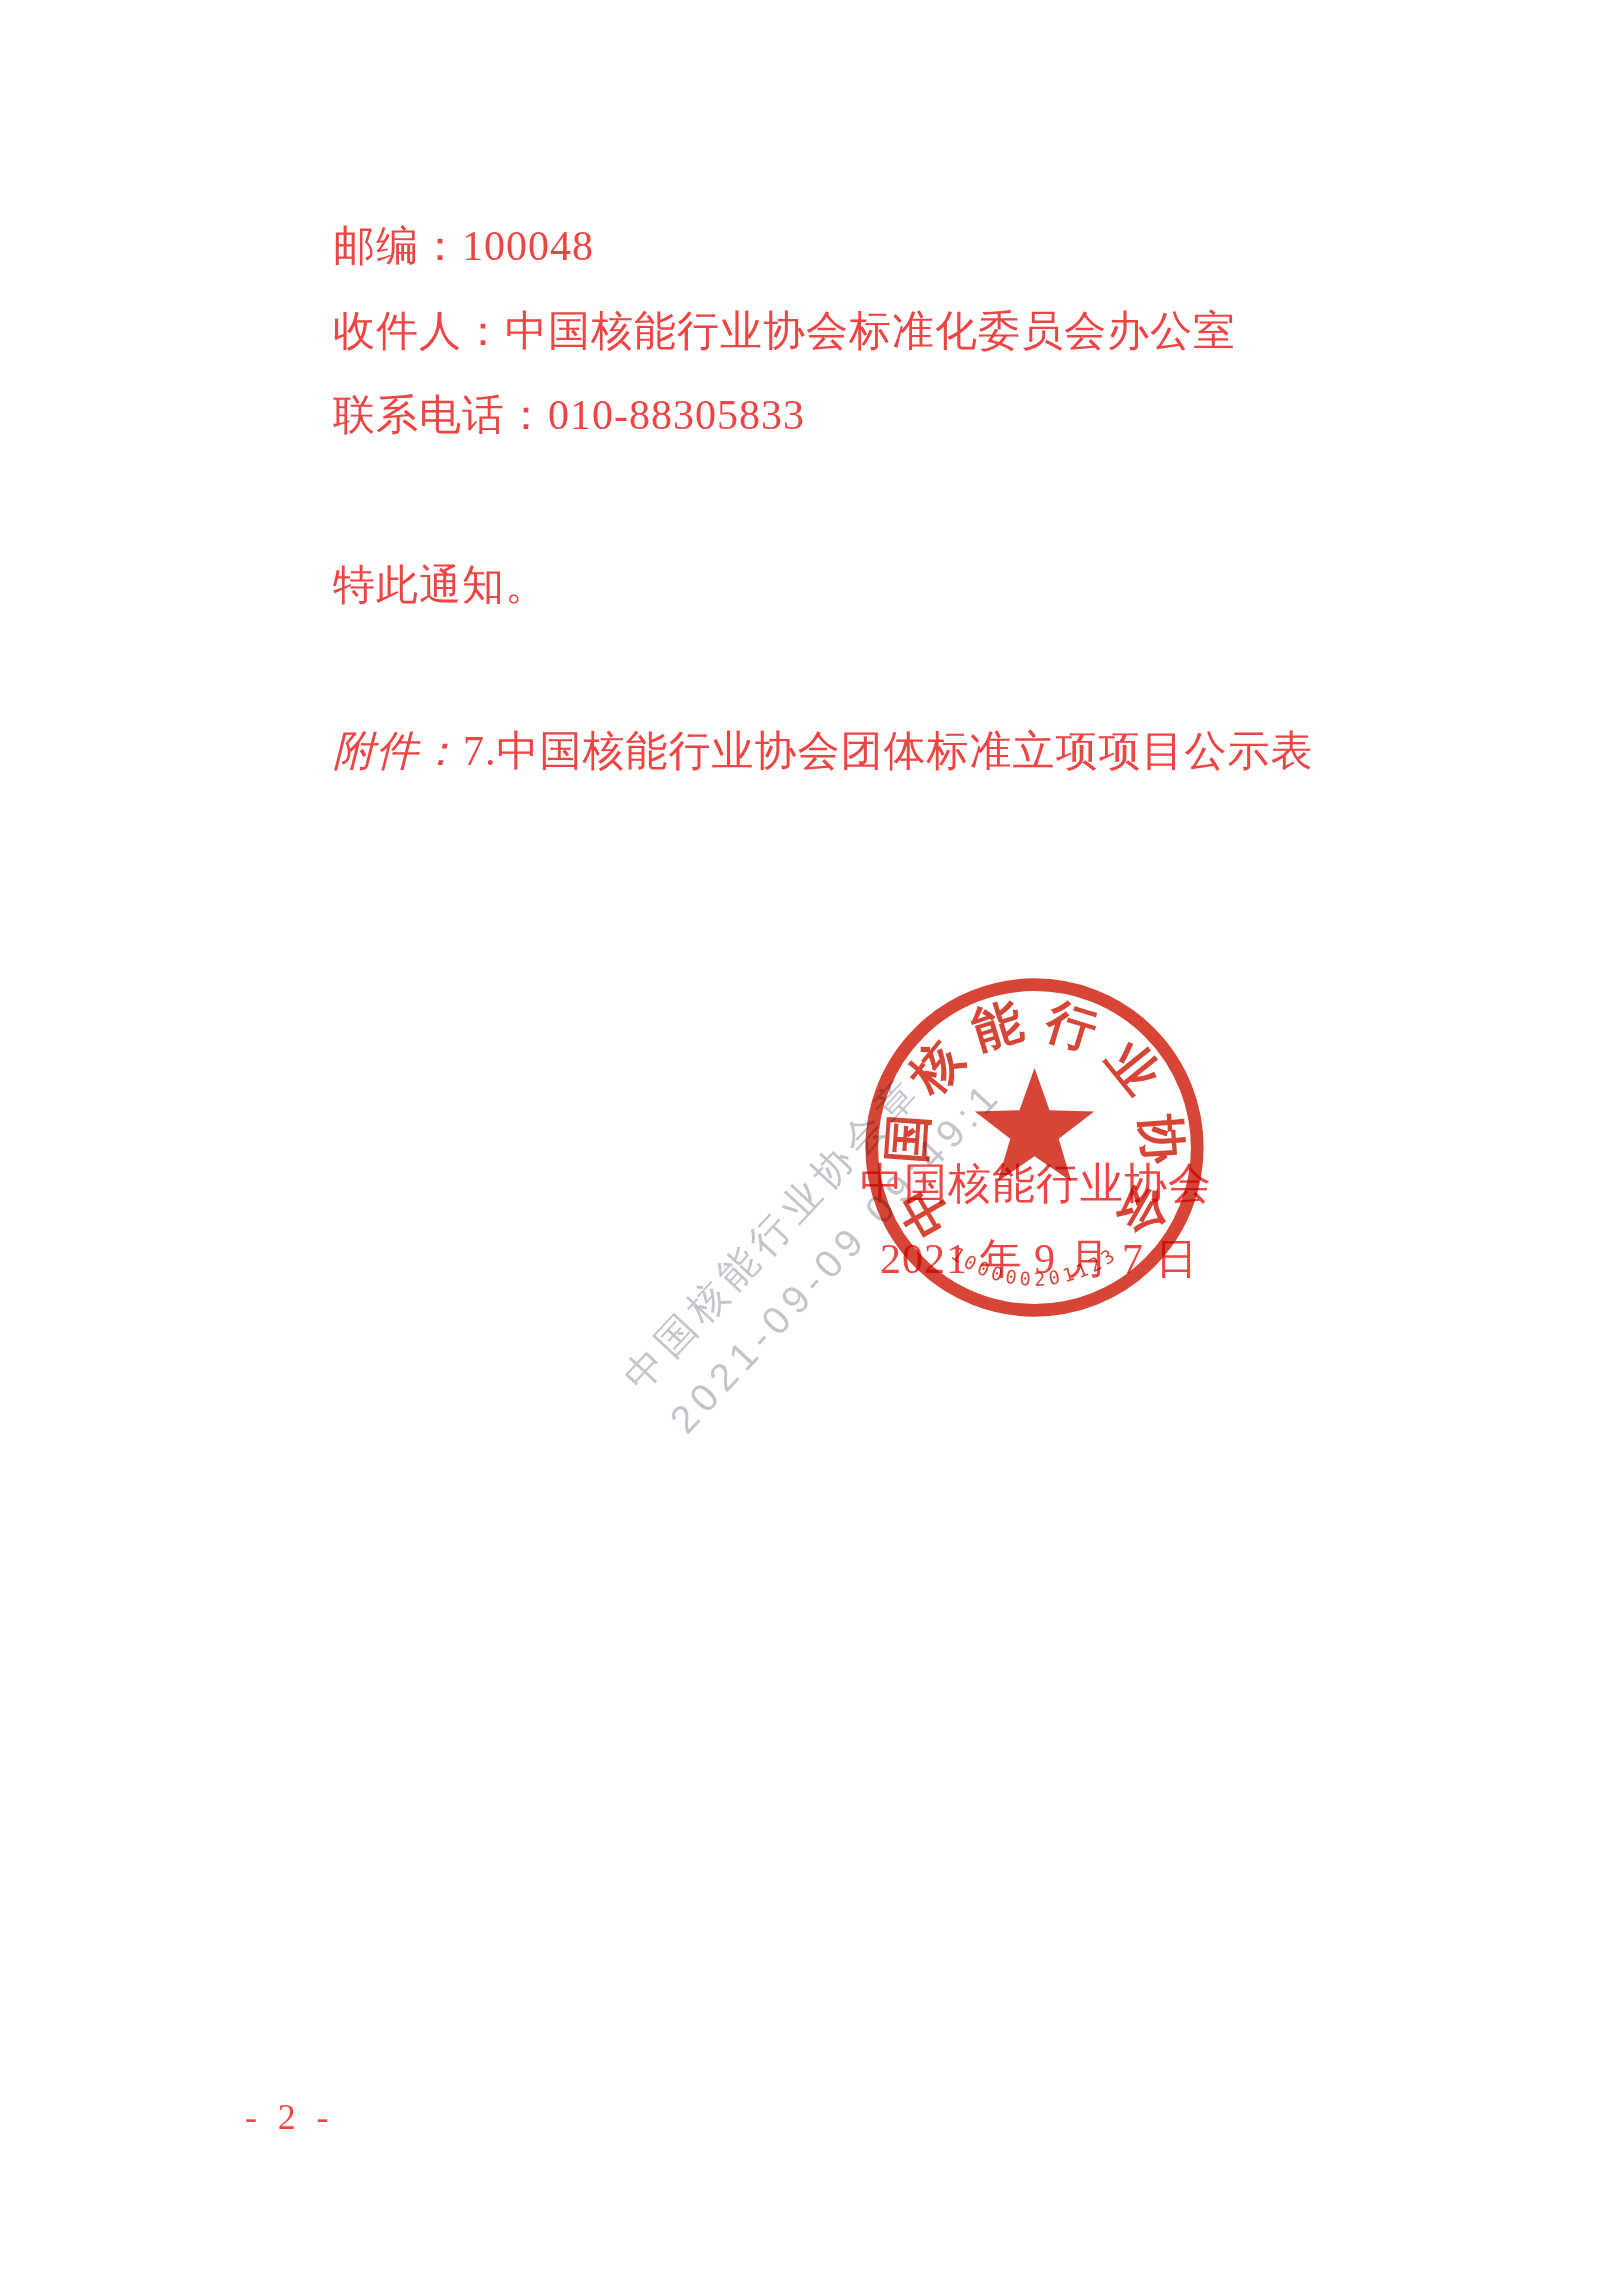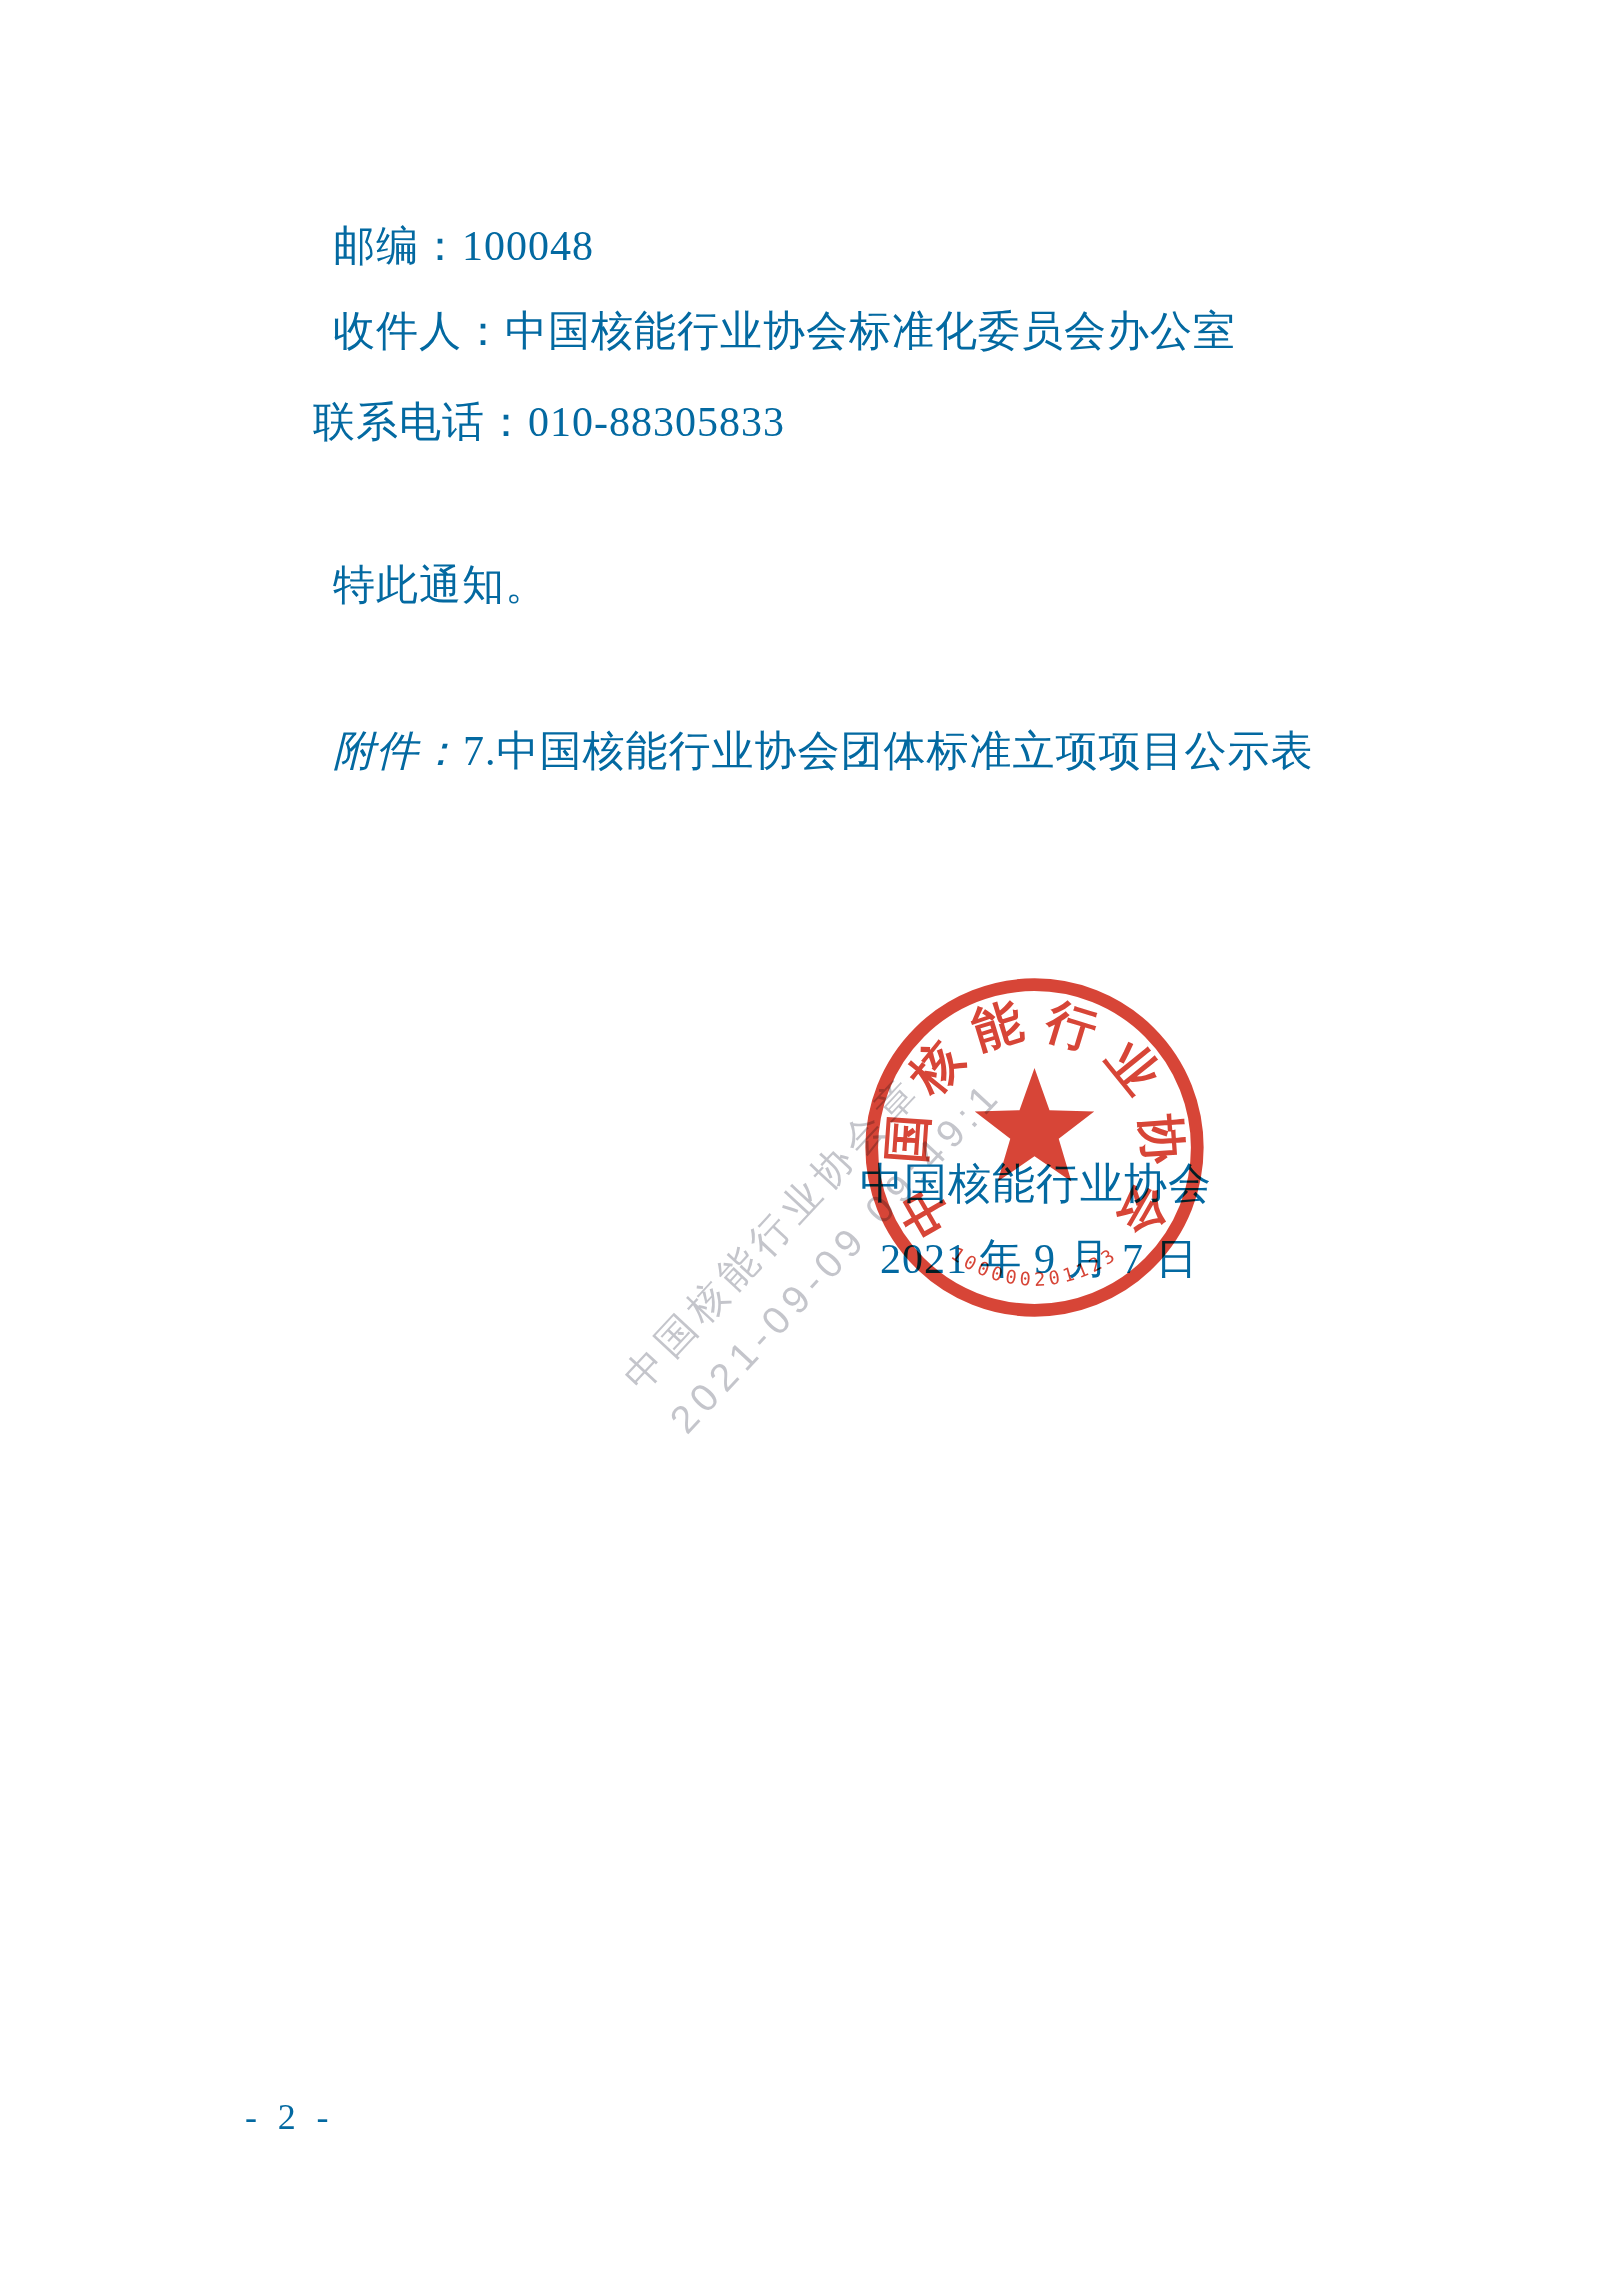--- a/index.html
+++ b/index.html
@@ -6,21 +6,21 @@
   .page{
     position:relative;
     width:1621px;height:2293px;
     margin:0 auto;
     background:#ffffff;
     overflow:hidden;
     font-family:"Liberation Serif","DejaVu Serif",serif;
   }
   .txt{
     position:absolute;
-    color:#0369a1;
+    color:#ef4444;
     font-size:42px;
     letter-spacing:1px;
     white-space:nowrap;
     z-index:2;
   }
   .attach-item2{left:463px;top:812px;}
   .sig-org{left:860px;top:1155px;font-size:43px;}
   .sig-date{left:880px;top:1231px;}
   .page-num{left:245px;top:2096px;font-size:36px;letter-spacing:5.9px;}
   
@@ -62,21 +62,21 @@
     fill:var(--seal-red,#d53b2c);
   }
 </style>
 </head>
 <body>
 
 <div class="page">
 
   <div class="txt" style="left:333px;top:218px;">邮编：100048</div>
   <div class="txt" style="left:333px;top:303px;font-family:Liberation Serif, serif;">收件人：中国核能行业协会标准化委员会办公室</div>
-  <div class="txt" style="left:313px;top:387px;margin-top:7px;">联系电话：010-88305833</div>
+  <div class="txt" style="left:333px;top:387px;">联系电话：010-88305833</div>
   <div class="txt" style="left:333px;top:557px;font-family:Liberation Mono, monospace;">特此通知。</div>
 
   <div class="txt" style="left:333px;top:723px;font-style:italic;">附件：</div>
   <div class="txt" style="left:463px;top:723px;">7.中国核能行业协会团体标准立项项目公示表</div>
 
   <div class="watermark">
     <div>中国核能行业协会章</div>
     <div>2021-09-09 09:49:1</div>
   </div>
 

